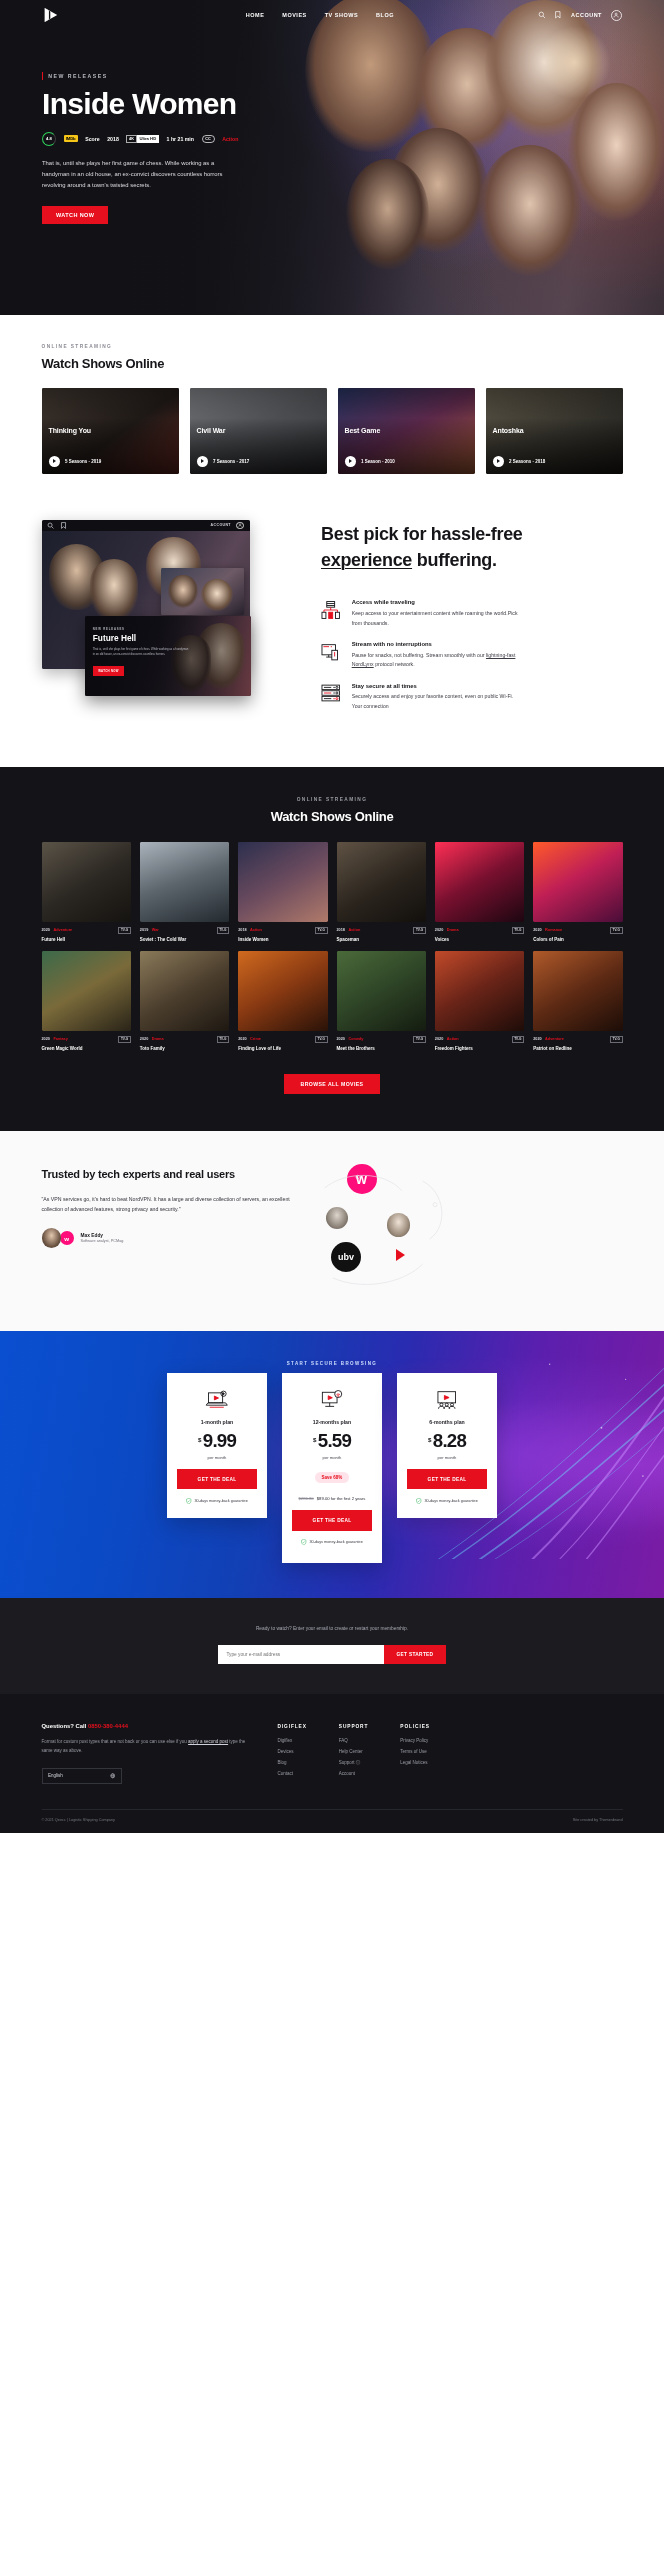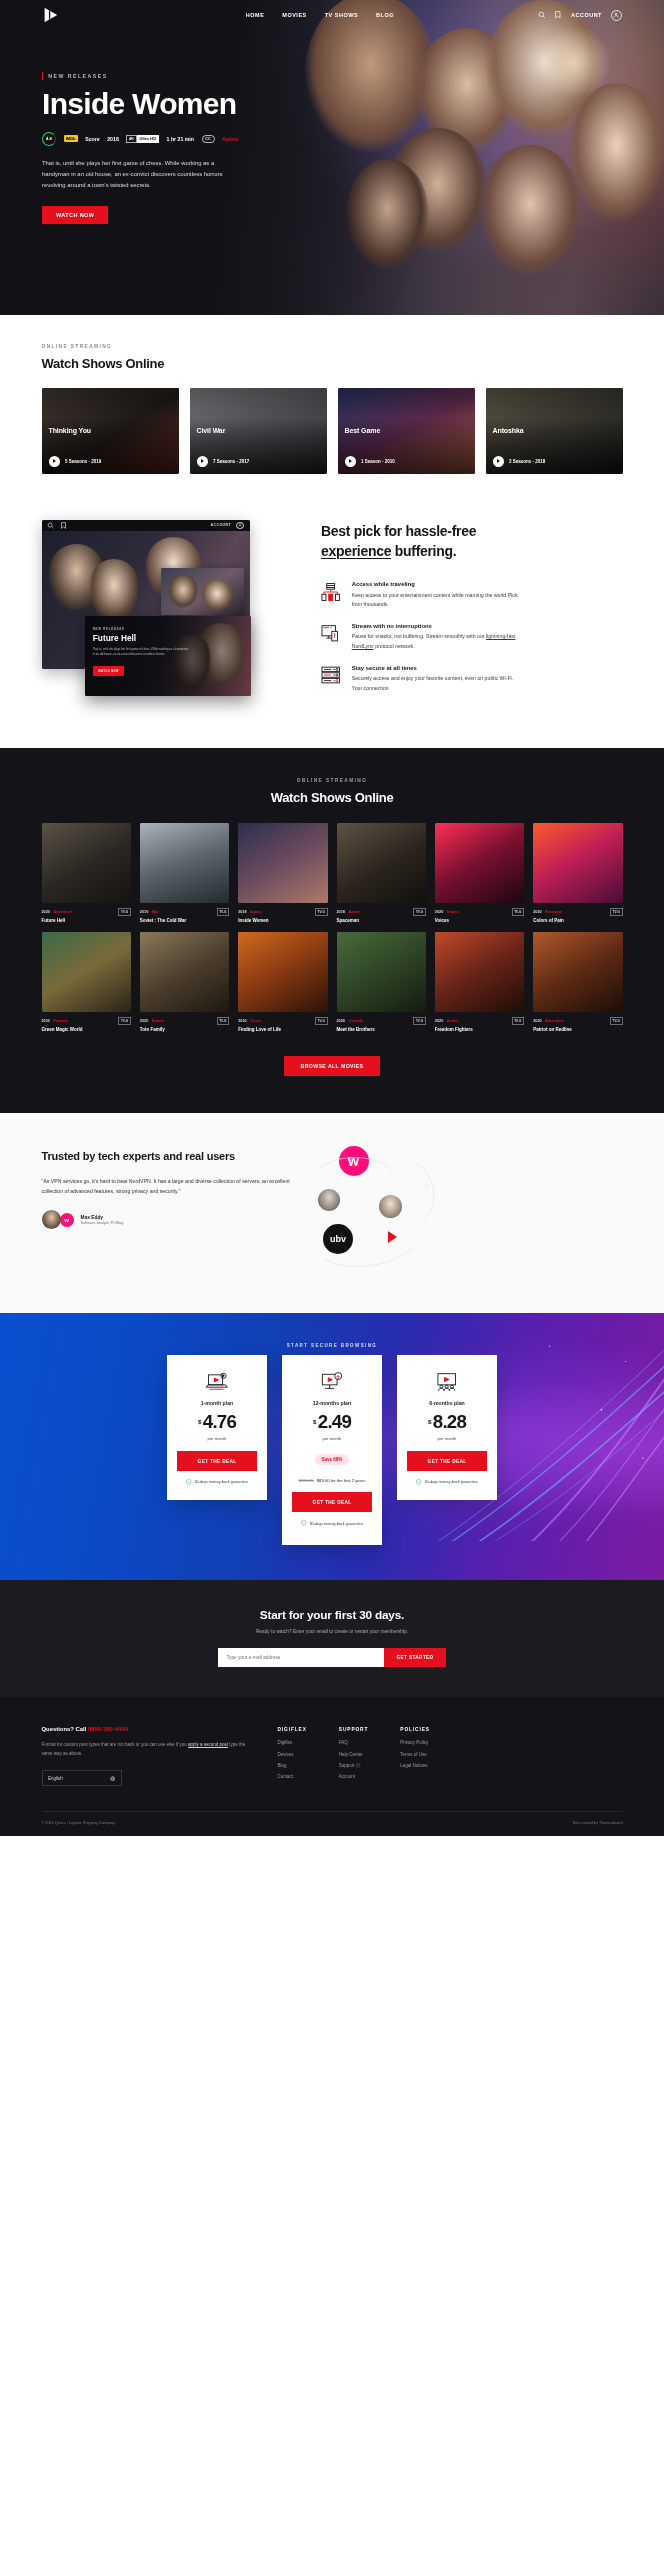--- a/index.html
+++ b/index.html
@@ -190,22 +190,22 @@
   }
   .dev-h { color:#fff; font-size:8.3px; font-weight:700; margin-bottom:3.5px; }
   .dev-p { color:#b9b9c4; font-size:2.8px; line-height:1.7; margin-bottom:5.5px; }
   .dev-btn {
     background:#e60f1e; color:#fff; font-size:2.8px; font-weight:700;
     padding:2.8px 5.5px; display:inline-block; letter-spacing:0.3px;
   }
 
   .bp-right { flex:1; padding-top:2.8px; }
   .bp-right h2 {
-    font-size:14px; font-weight:700; letter-spacing:-0.3px; line-height:1.42;
-    margin-bottom:19px;
+    font-size:18px; font-weight:700; letter-spacing:-0.3px; line-height:1.42;
+    margin-bottom:26px;
   }
   .bp-right h2 u { text-decoration-thickness:1px; text-underline-offset:2.1px; }
   .feat { display:flex; gap:9.7px; margin-bottom:13px; }
   .feat-ic { width:21px; flex:0 0 auto; padding-top:1.4px; }
   .feat h4 { font-size:5.9px; font-weight:700; margin-bottom:3.5px; }
   .feat p { font-size:5.2px; line-height:1.85; color:#3b3b44; max-width:173px; }
   .feat p u { text-decoration-thickness:0.7px; text-underline-offset:1.4px; }
 
   
   .sec-dark { background:#141418; padding:30px 0 37px; }
@@ -232,21 +232,21 @@
   .cat-name { color:#fff; font-size:4.5px; font-weight:700; }
   .browse-wrap { text-align:center; margin-top:23.5px; }
   .browse-btn {
     background:#e60f1e; color:#fff; border:none; cursor:pointer;
     font-size:5.2px; font-weight:700; letter-spacing:0.4px;
     padding:7px 16.6px;
   }
 
   
   .sec-trust { background:#fafafa; padding:36px 0 39px; }
-  .trust-in { display:flex; gap:20px; align-items:flex-start; }
+  .trust-in { display:flex; gap:28px; align-items:flex-start; }
   .trust-left { width:249px; }
   .trust-left h2 {
     font-size:11px; font-weight:700; letter-spacing:-0.2px; line-height:1.45;
     margin-bottom:11px;
   }
   .quote { font-size:5.2px; line-height:1.95; color:#33333c; margin-bottom:14px; }
   .person { display:flex; align-items:center; gap:7px; }
   .p-ava {
     width:19.4px; height:19.4px; border-radius:50%; overflow:hidden;
     position:relative; flex:0 0 auto;
@@ -798,21 +798,21 @@
           <circle cx="31.5" cy="5.5" r="4.5"></circle>
           <line x1="31.5" y1="3.2" x2="31.5" y2="7.8"></line>
             <line x1="29.2" y1="5.5" x2="33.8" y2="5.5"></line>
           <path d="M2 25 H38 L35 21 H5 Z"></path>
             <line x1="8" y1="28.5" x2="32" y2="28.5" stroke="#e60f1e"></line>
         </svg>
       </div>
       <div class="plan-name">1-month plan</div>
       <div class="plan-price">
         <span class="cur">$</span>
-        <span class="amt">4.76</span>
+        <span class="amt">9.99</span>
       </div>
       <div class="per">per month</div>
       <button class="deal-btn">GET THE DEAL</button>
       <div class="mbg">
         <svg class="shield" viewBox="0 0 20 22" fill="none" stroke="#2fb45a" stroke-width="1.8">
           <path d="M10 1 L18 4 V11 C18 16 14 19.5 10 21 C6 19.5 2 16 2 11 V4 Z"></path>
           <path d="M6.5 10.8 L9 13.3 L13.6 8.5"></path>
         </svg>
         <span>30-days money-back guarantee</span>
       </div>
@@ -827,21 +827,21 @@
             <line x1="9" y1="27" x2="24" y2="27"></line>
           <circle cx="31" cy="6" r="6" fill="#fff"></circle>
           <path d="M28 7.2 C29.6 5.6 32.4 5.6 34 7.2" stroke="#e60f1e"></path>
           <path d="M29.4 8.8 C30.4 7.9 31.6 7.9 32.6 8.8" stroke="#e60f1e"></path>
           <circle cx="31" cy="10.2" r=".9" fill="#e60f1e" stroke="none"></circle>
         </svg>
       </div>
       <div class="plan-name">12-months plan</div>
       <div class="plan-price">
         <span class="cur">$</span>
-        <span class="amt">2.49</span>
+        <span class="amt">5.59</span>
       </div>
       <div class="per">per month</div>
       <div>
         <span class="save">Save 68%</span>
       </div>
       <div class="plan-line">
         <span class="strike">$286.80</span>
         <span class="after">$89.00 for the first 2 years</span>
       </div>
       <button class="deal-btn">GET THE DEAL</button>
@@ -880,21 +880,20 @@
           <path d="M6.5 10.8 L9 13.3 L13.6 8.5"></path>
         </svg>
         <span>30-days money-back guarantee</span>
       </div>
     </div>
 
   </div>
 </section>
 
 <section class="sec-signup">
-  <h2>Start for your first 30 days.</h2>
   <p>Ready to watch? Enter your email to create or restart your membership.</p>
   <div class="signup-form">
     <input type="text" placeholder="Type your e-mail address" style="">
     <button>GET STARTED</button>
   </div>
 </section>
 
 <footer class="footer">
   <div class="wrap">
     <div class="f-top">

